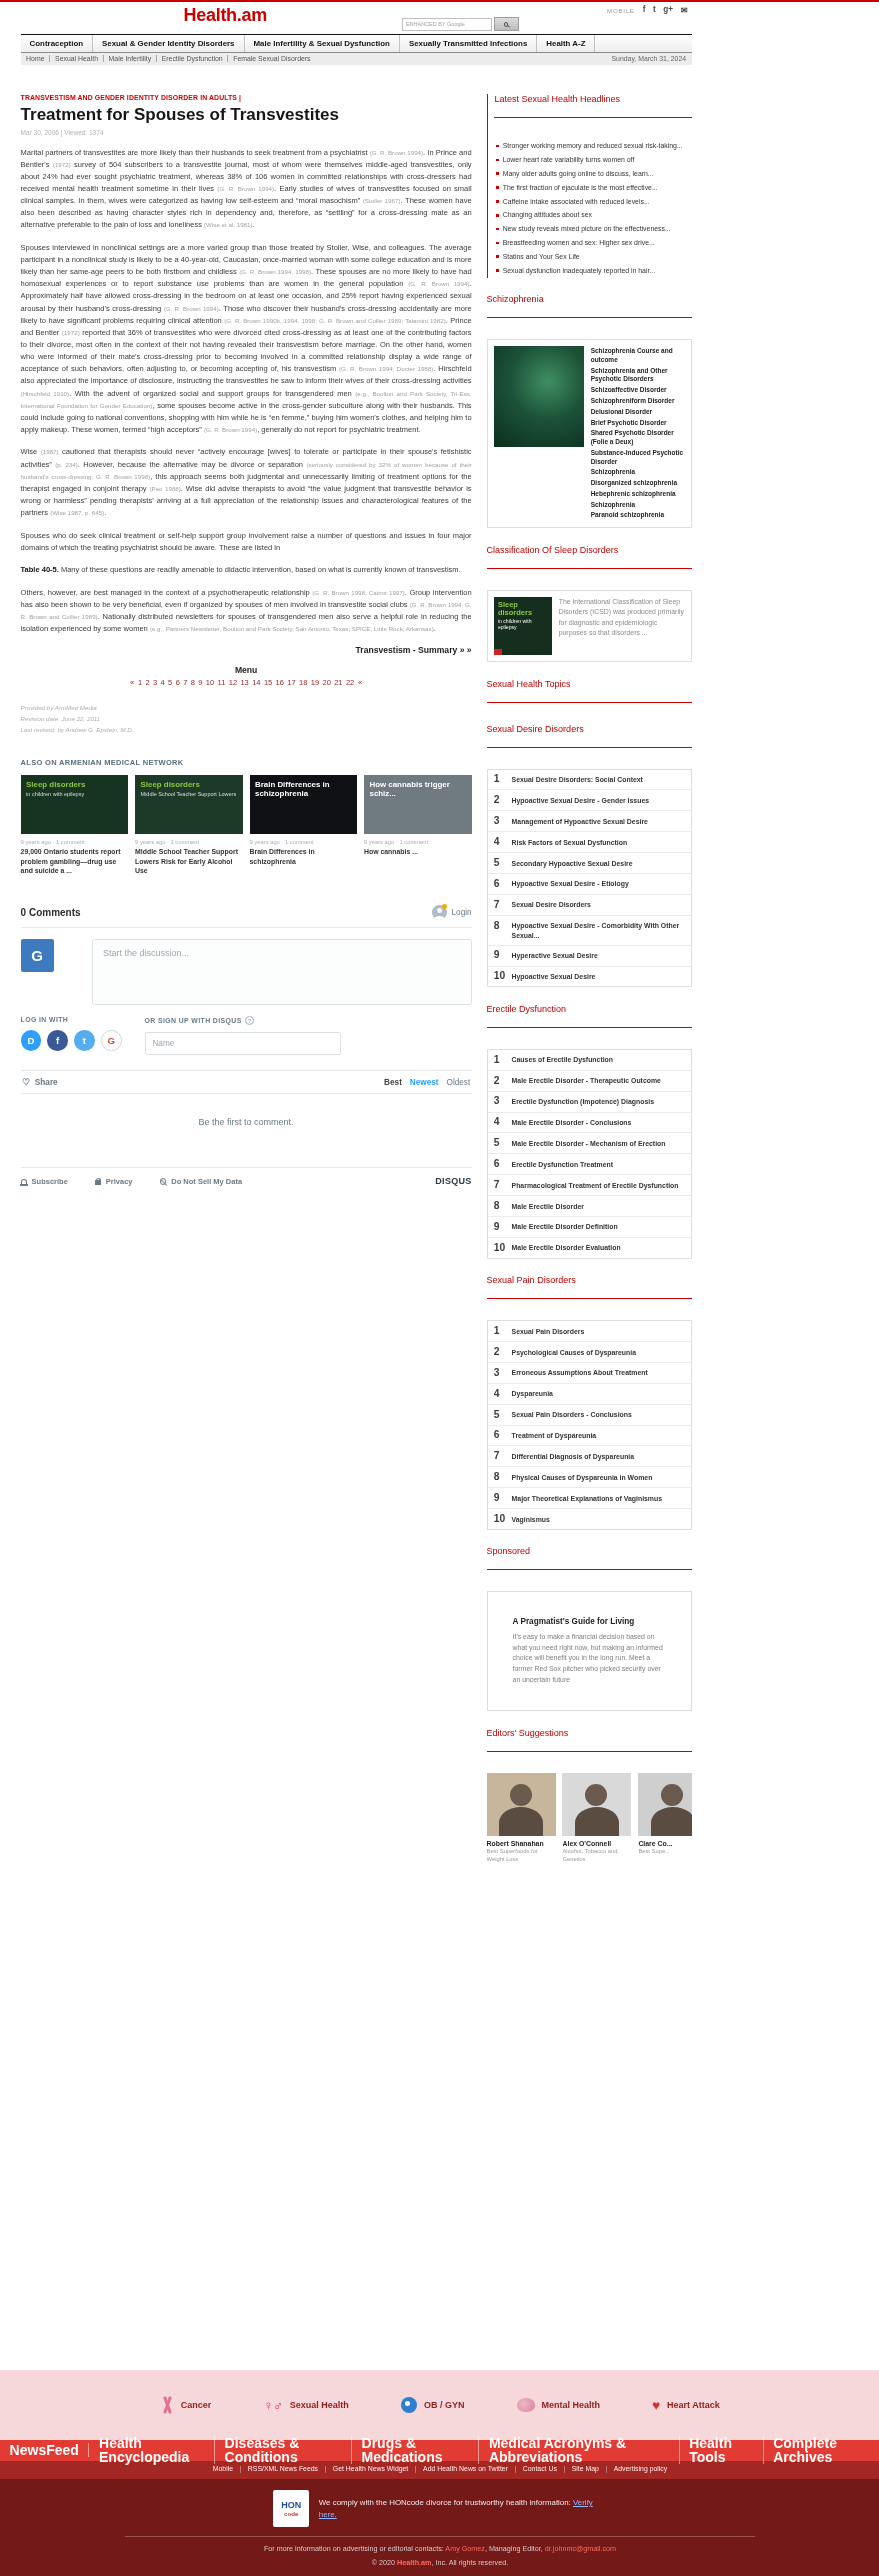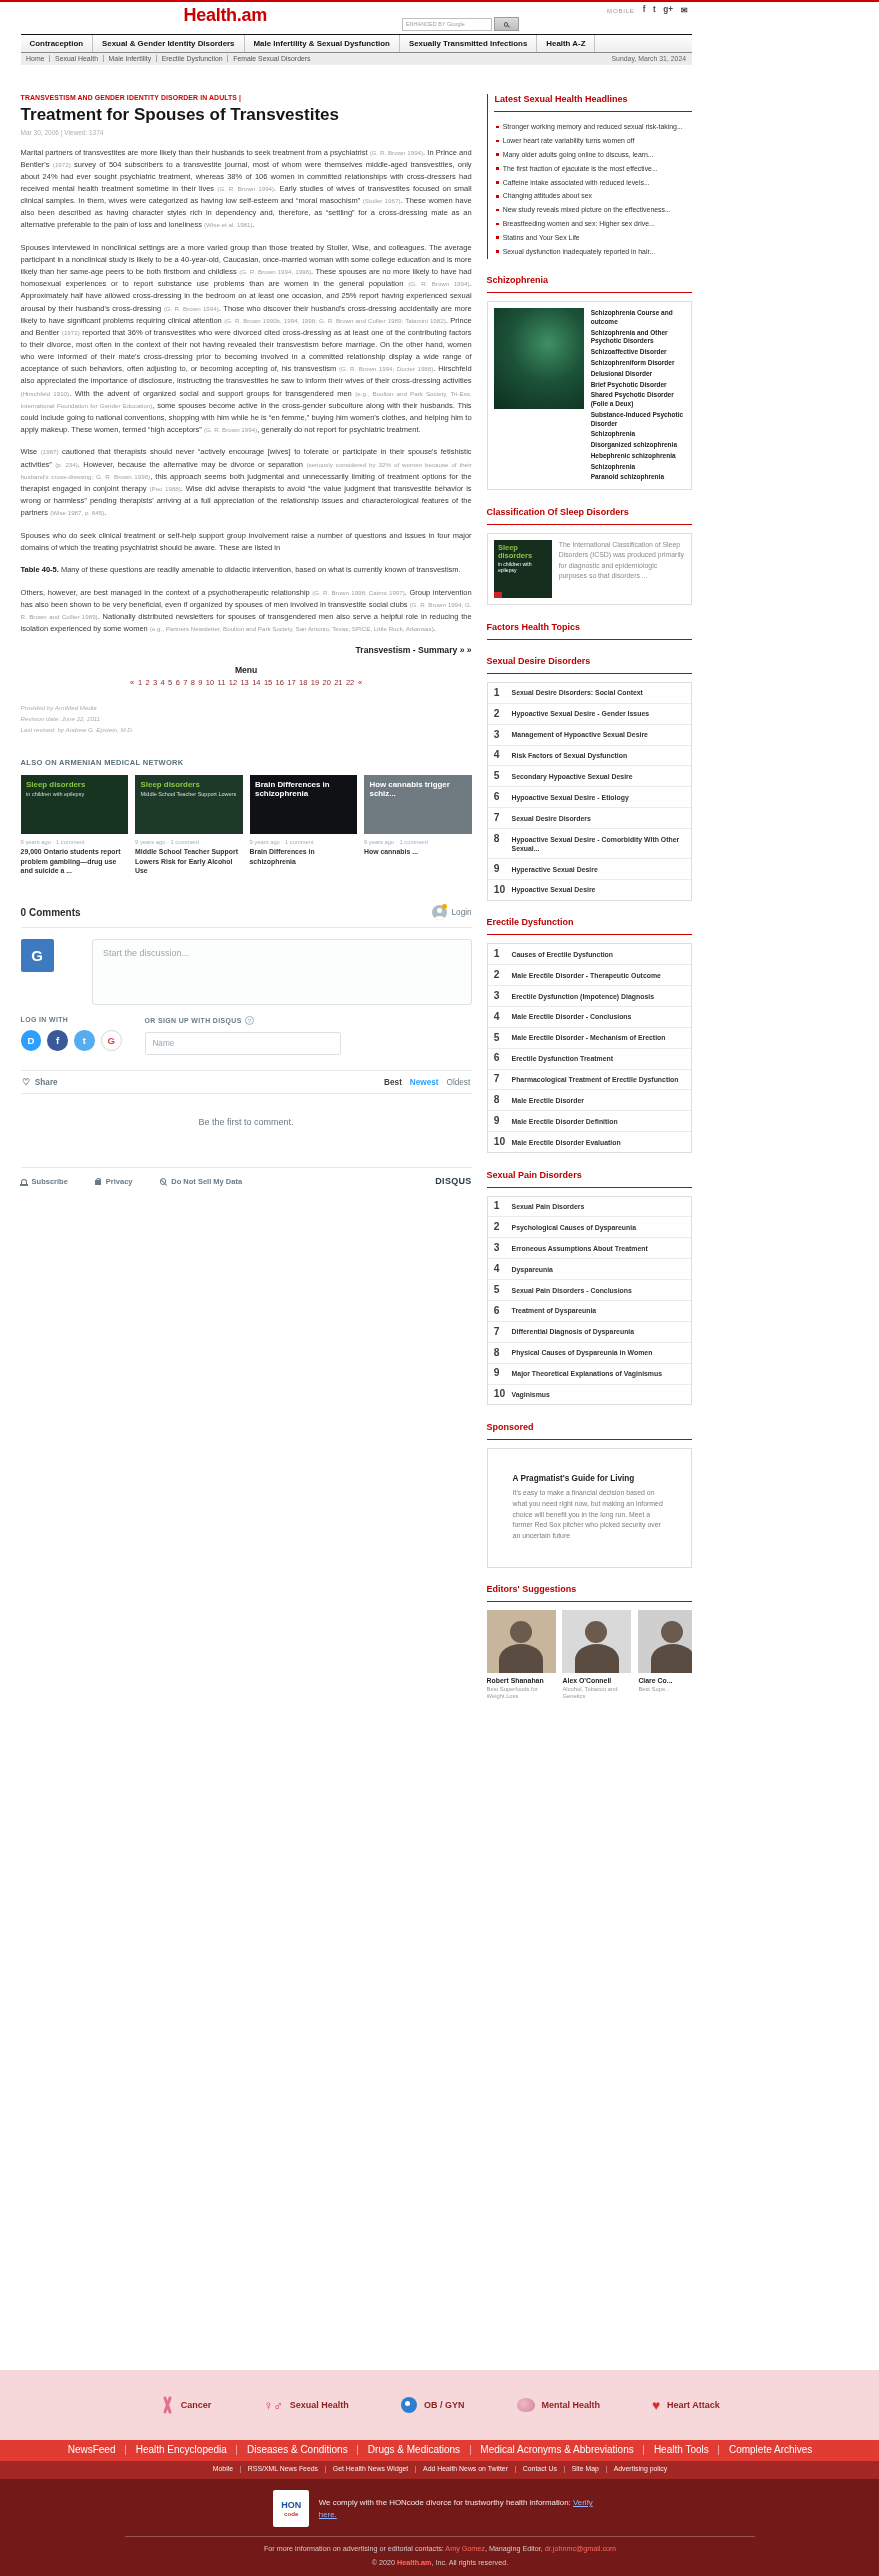--- a/index.html
+++ b/index.html
@@ -88,21 +88,21 @@
   .db-item { display:flex; align-items:center; gap:4.8px; cursor:pointer; }
   .disqus-logo { margin-left:auto; font-size:9px; font-weight:bold; color:#2b3a45; letter-spacing:0.3px; cursor:pointer; }
   .ico-bell { width:6.2px; height:5.5px; border:1px solid #687a86; border-bottom:none; border-radius:4.1px 4.1px 0 0; position:relative; display:inline-block; }
   .ico-bell::after { content:""; position:absolute; left:-2.1px; right:-2.1px; bottom:-1.4px; height:1.4px; background:#687a86; }
   .ico-lock { width:6.2px; height:4.8px; background:#687a86; position:relative; display:inline-block; margin-top:2.7px; }
   .ico-lock::before { content:""; position:absolute; top:-2.7px; left:0.7px; width:3.4px; height:2.7px; border:1px solid #687a86; border-bottom:none; border-radius:2.7px 2.7px 0 0; }
   .ico-ban { width:6.9px; height:6.9px; border:1px solid #687a86; border-radius:50%; position:relative; display:inline-block; }
   .ico-ban::before { content:""; position:absolute; left:-0.7px; top:2.7px; width:7.5px; height:1px; background:#687a86; transform:rotate(45deg); }
 
   
-  .sb-header { font-size:9px; font-weight:bold; color:#bb0000; border-bottom:0.7px solid #cc0000; padding-bottom:7px; margin:0 0 8px; }
+  .sb-header { font-size:9px; font-weight:normal; color:#bb0000; border-bottom:0.7px solid #cc0000; padding-bottom:13px; margin:0 0 21px; }
   .sb-header.space { margin-top:16.4px; }
   .headlines-section { border-left:0.7px solid #cc0000; padding-left:6.9px; }
   .headline-item { position:relative; padding:2.1px 0 2.1px 8.2px; font-size:6.9px; color:#333; cursor:pointer; line-height:1.4; }
   .headline-item::before { content:""; position:absolute; left:1.4px; top:5.5px; width:2.7px; height:2.7px; background:#cc0000; }
   .schiz-box { border:0.7px solid #ddd; padding:6.2px; display:flex; gap:6.9px; }
   .schiz-img { flex:0 0 90px; height:101px; background:radial-gradient(circle at 60% 35%, #3f8f63 0%, #1c5238 45%, #0d2e1e 100%); }
   .schiz-links { flex:1; min-width:0; }
   .schiz-link { font-size:6.5px; font-weight:bold; color:#222; padding:1px 0; cursor:pointer; line-height:1.35; }
   .sleep-box { border:0.7px solid #ddd; padding:6.2px; display:flex; gap:6.9px; }
   .sleep-cover { flex:0 0 58px; height:58px; background:#152e1d; padding:4.1px; position:relative; cursor:pointer; }
@@ -133,21 +133,21 @@
   .ico-ribbon { position:relative; width:13.7px; height:18px; display:inline-block; }
   .ico-ribbon::before, .ico-ribbon::after { content:""; position:absolute; top:0; left:5.5px; width:3.4px; height:18px; border-radius:2.1px; background:#e2738e; }
   .ico-ribbon::before { transform:rotate(20deg); }
   .ico-ribbon::after { transform:rotate(-20deg); }
   .ico-gender { font-size:13px; color:#cf3a68; font-weight:bold; }
   .ico-obgyn { width:16.4px; height:16.4px; border-radius:50%; background:#2f7fd1; position:relative; display:inline-block; }
   .ico-obgyn::after { content:""; position:absolute; top:4.1px; left:4.1px; width:5.5px; height:5.5px; border-radius:50%; background:#fff; }
   .ico-brain { width:18px; height:13.7px; border-radius:50% 50% 45% 45%; background:radial-gradient(circle at 35% 40%, #f0b7c6, #d3849c); display:inline-block; }
   .ico-heart { font-size:13.7px; color:#d32f2f; }
   .f-nav { background:#e23b33; display:flex; justify-content:center; align-items:center; height:20.6px; }
-  .f-nav-item { font-size:10px; font-weight:normal; color:#fff; padding:0 9.6px; border-right:0.7px solid rgba(255,255,255,.5); cursor:pointer; line-height:1; }
+  .f-nav-item { font-size:14px; font-weight:bold; color:#fff; padding:0 9.6px; border-right:0.7px solid rgba(255,255,255,.5); cursor:pointer; line-height:1; }
   .f-nav-item:last-child { border-right:none; }
   .f-subnav { background:#a32723; display:flex; justify-content:center; align-items:center; height:18.5px; }
   .f-subnav-item { font-size:6.9px; color:#ffeeee; padding:0 6.9px; border-right:0.7px solid rgba(255,255,255,.35); cursor:pointer; line-height:1; }
   .f-subnav-item:last-child { border-right:none; }
   .f-bottom { background:#731a18; padding:11px 0 9.6px; }
   .hon-row { display:flex; align-items:center; justify-content:center; gap:9.6px; }
   .hon-badge { width:36px; height:37px; background:#fff; border-radius:2.1px; display:flex; flex-direction:column; align-items:center; justify-content:center; cursor:pointer; flex:none; }
   .hon-top { font-size:9px; font-weight:bold; color:#1c4f9c; }
   .hon-bottom { font-size:6.2px; font-weight:bold; color:#c0392b; }
   .hon-text { font-size:7.9px; color:#f0e6e6; max-width:288px; line-height:1.5; }
@@ -370,21 +370,21 @@
 
       <div class="sb-header space" data-name="sleep-header">Classification Of Sleep Disorders</div>
       <div class="sleep-box" data-name="sleep-box">
         <div class="sleep-cover" data-name="sleep-cover-thumbnail">
           <div class="sleep-cover-title" data-name="sleep-cover-title">Sleep disorders</div>
           <div class="sleep-cover-sub" data-name="sleep-cover-subtitle">in children with epilepsy</div>
         </div>
         <div class="sleep-text" data-name="sleep-teaser-text">The International Classification of Sleep Disorders (ICSD) was produced primarily for diagnostic and epidemiologic purposes so that disorders ...</div>
       </div>
 
-      <div class="sb-header space" data-name="topics-header">Factors Health Topics</div>
+      <div class="sb-header space" data-name="topics-header">Sexual Health Topics</div>
 
       <div class="sb-header space" data-name="list-header-sexual-desire">Sexual Desire Disorders</div>
       <div class="num-box" data-name="list-sexual-desire">
           <div class="num-row" data-name="list-item">
             <span class="num-text">Sexual Desire Disorders: Social Context</span>
           </div>
           <div class="num-row" data-name="list-item">
             <span class="num-text">Hypoactive Sexual Desire - Gender Issues</span>
           </div>
           <div class="num-row" data-name="list-item">

